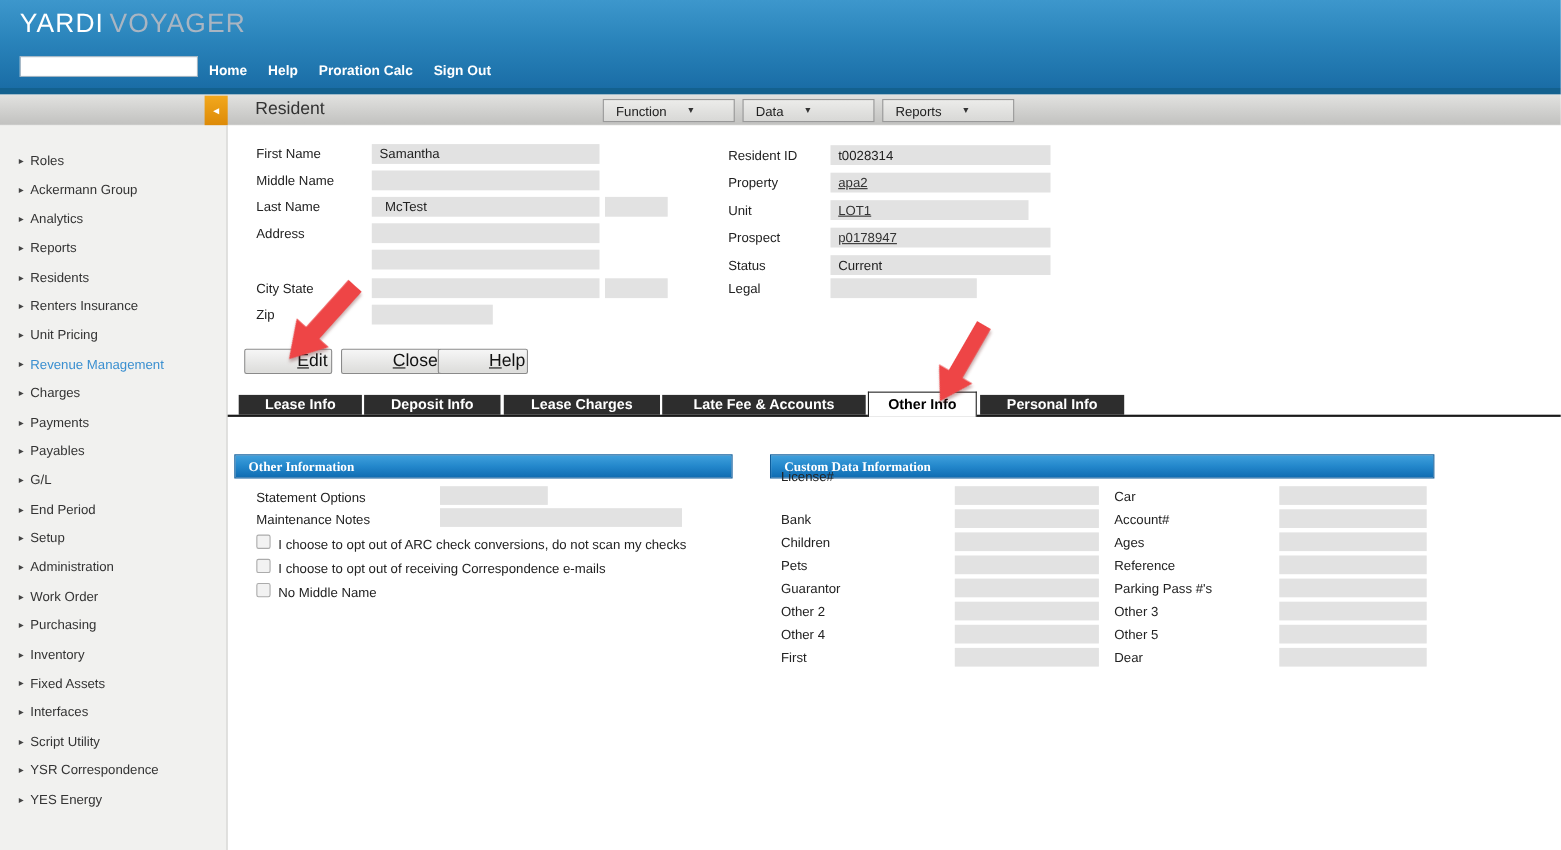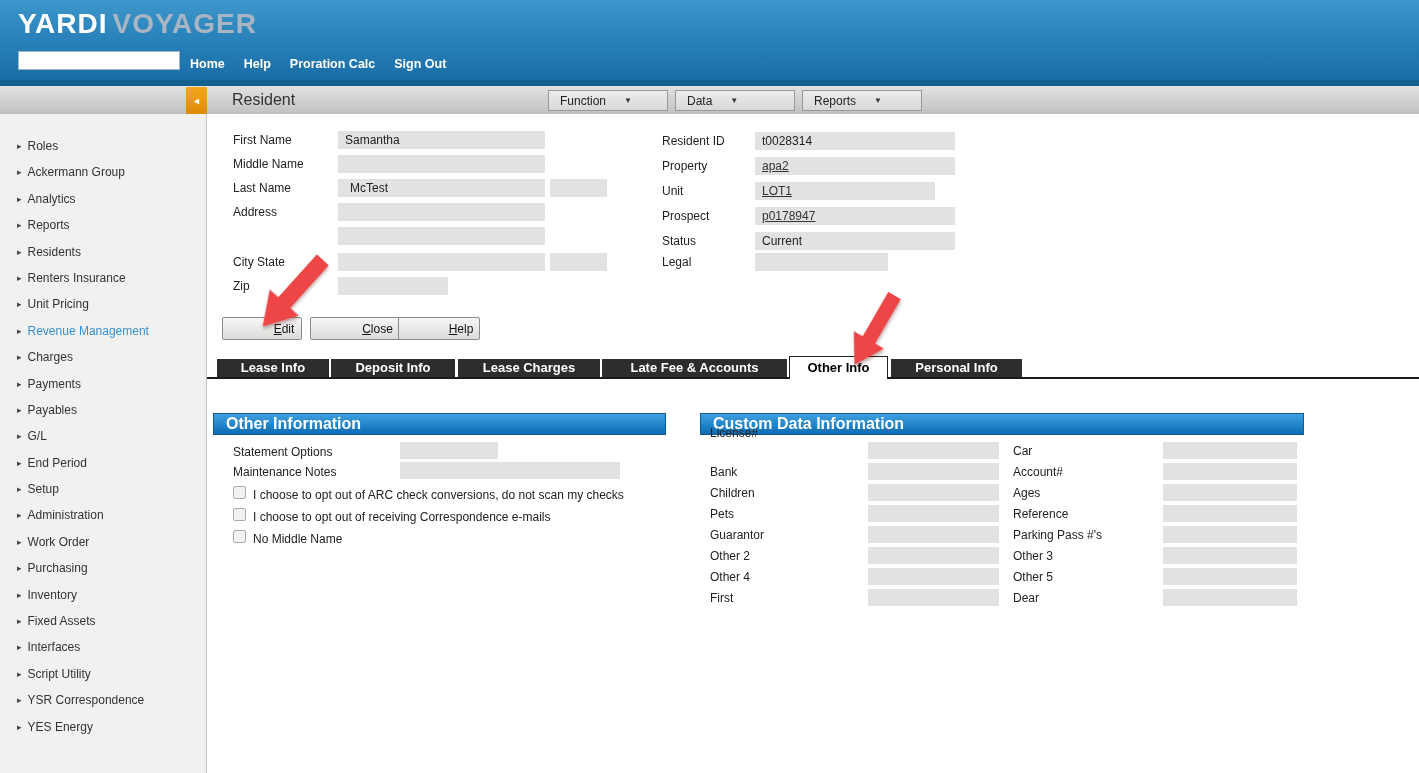--- a/index.html
+++ b/index.html
@@ -4,21 +4,21 @@
 <style>
   * { margin:0; padding:0; box-sizing:border-box; }
   html,body { background:#fff; }
   body { font-family:"Liberation Sans", sans-serif; color:#222; }
   #app { position:relative; width:1419px; height:773px; overflow:hidden; background:#fff; }
 
   
   .header { position:absolute; left:0; top:0; width:1419px; height:80px;
             background:linear-gradient(180deg,#3d97cc 0%, #2a84bb 45%, #1a6da6 100%); }
   .header-strip { position:absolute; left:0; top:80px; width:1419px; height:6px; background:#13618f; }
-  .logo { position:absolute; left:18px; top:8px; font-size:28px; font-weight:bold; letter-spacing:1px; }
+  .logo { position:absolute; left:18px; top:8px; font-size:24px; font-weight:normal; letter-spacing:1px; }
   .logo .yardi { color:#ffffff; }
   .logo .voyager { color:#a9b5c2; margin-left:5px; }
   .search-input { position:absolute; left:18px; top:51px; width:162px; height:19px;
                   border:1px solid #9fb3c2; background:#fff; font-family:"Liberation Sans",sans-serif;
                   font-size:12px; padding:0 4px; outline:none; }
   .topnav { position:absolute; left:190px; top:57px; display:flex; column-gap:19px; }
   .topnav a { color:#fff; font-size:12.5px; font-weight:bold; text-decoration:none; cursor:pointer; }
 
   
   .titlebar { position:absolute; left:0; top:86px; width:1419px; height:28px;
@@ -47,34 +47,34 @@
   .content { position:absolute; left:207px; top:114px; width:1212px; height:659px; background:#fff; }
   .flabel { position:absolute; font-size:12px; color:#222; white-space:nowrap; }
   .ffield { position:absolute; height:18px; background:#e2e2e2; border:none; font-family:"Liberation Sans",sans-serif;
             font-size:12px; color:#222; padding:0 7px; outline:none; }
   .flink  { position:absolute; height:18px; background:#e2e2e2; font-size:12px; display:flex; align-items:center; padding:0 7px; }
   .flink a { color:#333; text-decoration:underline; cursor:pointer; }
   .ftext  { position:absolute; height:18px; background:#e2e2e2; font-size:12px; display:flex; align-items:center; padding:0 7px; color:#222; }
 
   .abtn { position:absolute; height:23px; background:linear-gradient(180deg,#f6f6f6,#dcdcda);
           border:1px solid #8a8a8a; border-radius:2px; font-family:"Liberation Sans",sans-serif;
-          font-size:12px; color:#111; cursor:pointer;padding-left:44px; }
+          font-size:16px; color:#111; cursor:pointer;padding-left:44px; }
   .abtn::first-letter { text-decoration:underline; }
 
   
   .tab { position:absolute; top:245px; height:18px; background:#2d2d2d; color:#fff; font-size:13px;
          font-weight:600; text-align:center; line-height:18px; cursor:pointer; z-index:1; }
   .tab.active { top:242px; height:23px; background:#fff; color:#000; line-height:21px;
                 border:1px solid #222; border-bottom:none; z-index:3; }
   .tabline { position:absolute; left:0; top:263px; width:1212px; height:2px; background:#1a1a1a; z-index:2; }
 
   
   .sect-hdr { position:absolute; height:22px; background:linear-gradient(180deg,#3fa0dc 0%, #2387cb 50%, #0f6cb2 100%);
-              border:1px solid #0e5d9b; color:#fff; font-size:16px; font-weight:bold;
-              display:flex; align-items:center; padding-left:12px; }
+              border:1px solid #0e5d9b; color:#fff; font-size:12px; font-weight:bold;
+              display:flex; align-items:center; padding-left:12px;font-family:Liberation Serif, serif; }
 
   
   .cbox { position:absolute; width:13px; height:13px; background:#f2f2f2; border:1px solid #ababab;
           border-radius:2px; cursor:pointer; }
   .cblabel { position:absolute; font-size:12px; color:#222; white-space:nowrap; }
 
   
   .arrow-wrap { position:absolute; z-index:5; pointer-events:none; }
   .arrow-wrap svg { filter:drop-shadow(2px 2px 1.5px rgba(100,30,30,0.35)); }
   .arrow-wrap polygon { fill:#ee4546; }

